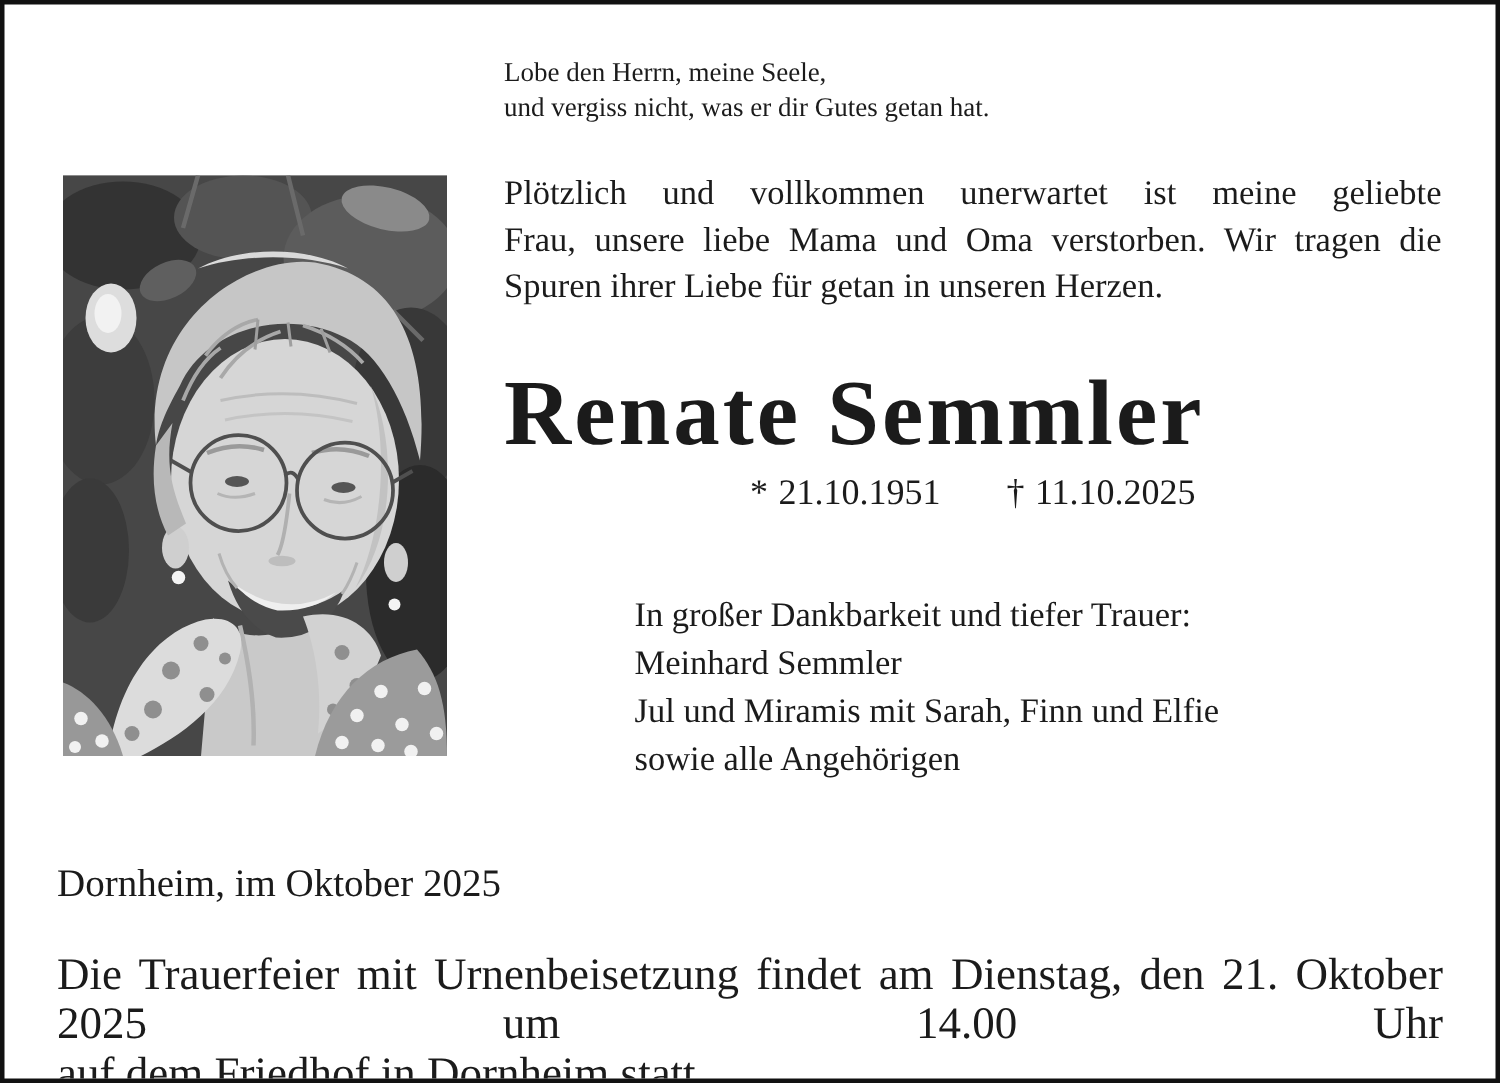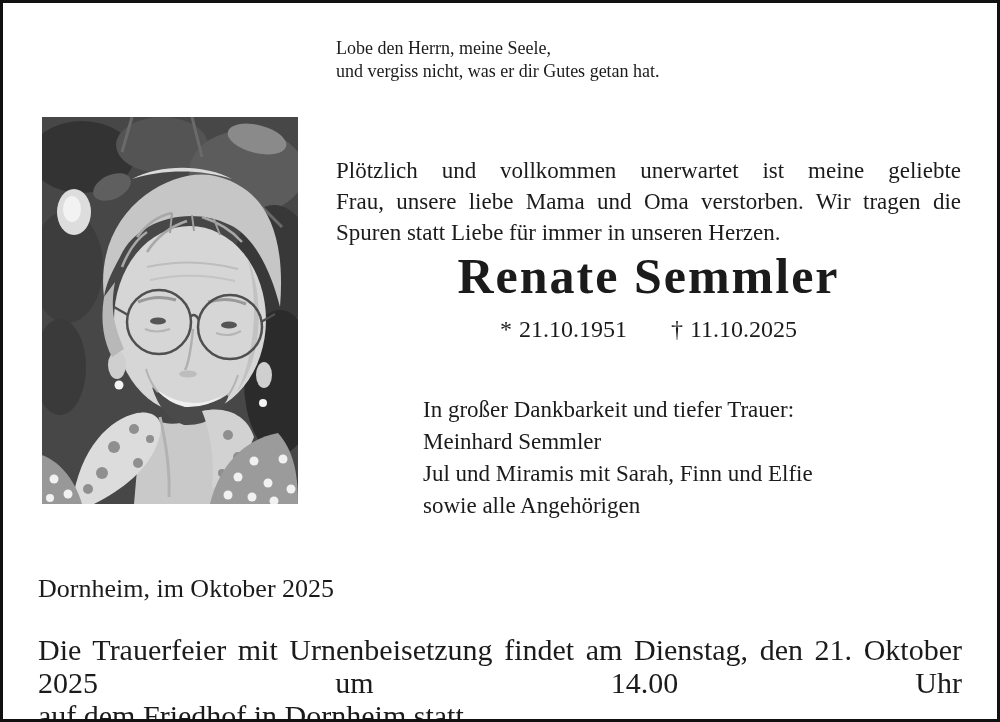--- a/index.html
+++ b/index.html
@@ -21,28 +21,28 @@
   }
 
   .photo-frame {
     left: 39px; top: 114px; width: 256px; height: 387px;
     background: #474747;
   }
   .photo-frame svg { display: block; }
 
   .intro {
     left: 333px; top: 110px; width: 625px;
-    font-size: 23px; line-height: 31px; margin-top: 42px;
+    font-size: 23px; line-height: 31px;
   }
   .jline { text-align: justify; text-align-last: justify; }
 
   .name {
     left: 333px; top: 240px; width: 625px;
-    text-align: center;
-    font-size: 50px; font-weight: bold;
+    text-align: left;
+    font-size: 62px; font-weight: bold;
     letter-spacing: 2px;
     line-height: 66px;
     white-space: nowrap;
   }
 
   .dates {
     left: 333px; top: 311px; width: 625px;
     display: flex; justify-content: center; gap: 44px;
     font-size: 24px; line-height: 30px;
   }
@@ -172,21 +172,21 @@
             <circle cx="26" cy="377" r="4.5"></circle>
             <circle cx="8" cy="381" r="4"></circle>
         </g>
       </g>
     </svg>
   </div>
 
   <div class="abs intro">
     <div class="jline">Plötzlich und vollkommen unerwartet ist meine geliebte</div>
     <div class="jline">Frau, unsere liebe Mama und Oma verstorben. Wir tragen die</div>
-    <div>Spuren statt Liebe für immer in unseren Herzen.</div>
+    <div>Spuren ihrer Liebe für getan in unseren Herzen.</div>
   </div>
 
   <div class="abs name">Renate Semmler</div>
 
   <div class="abs dates">
     <span><span class="sym">*</span><span>21.10.1951</span></span>
     <span><span class="sym">†</span><span>11.10.2025</span></span>
   </div>
 
   <div class="abs mourners">

